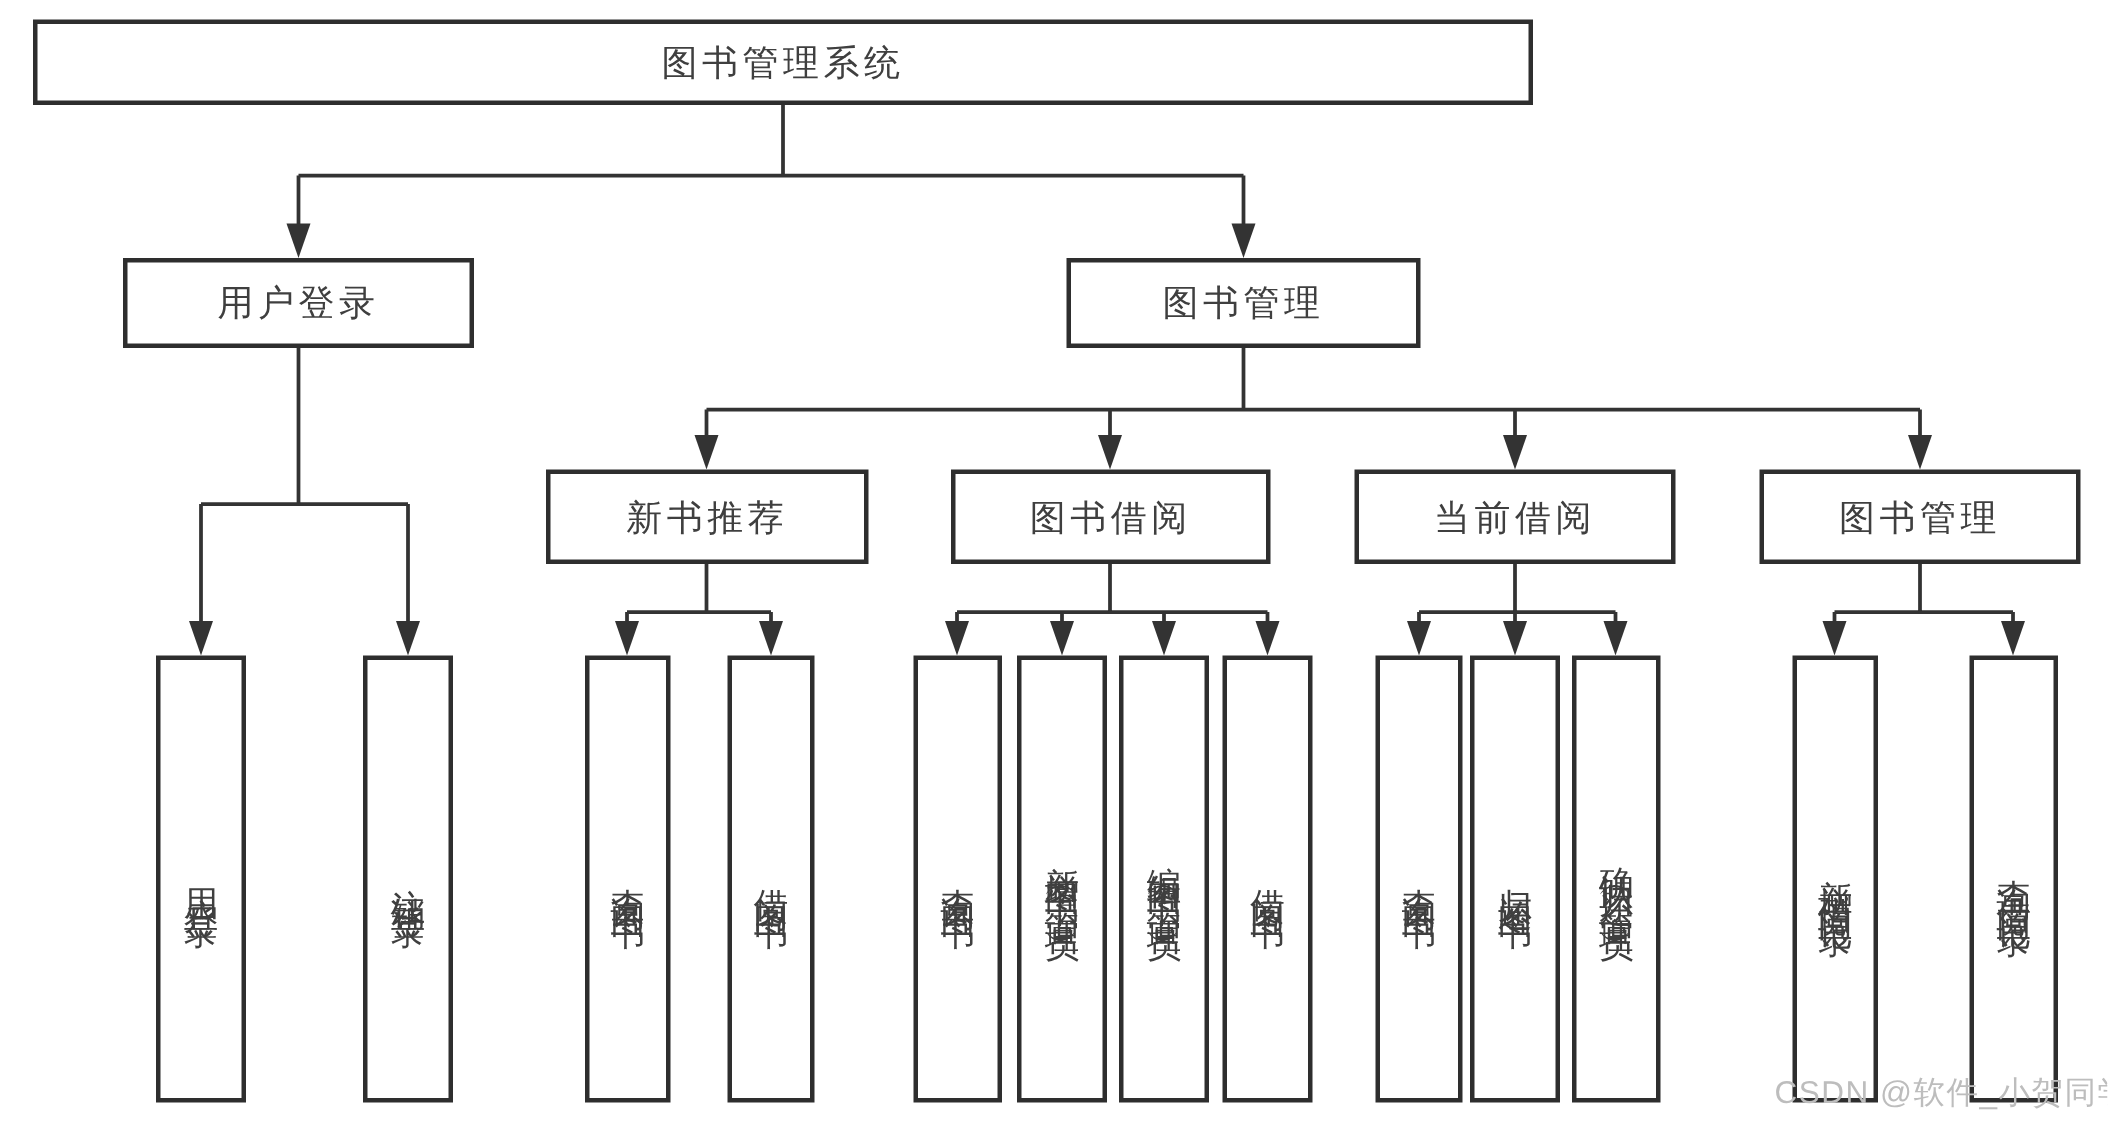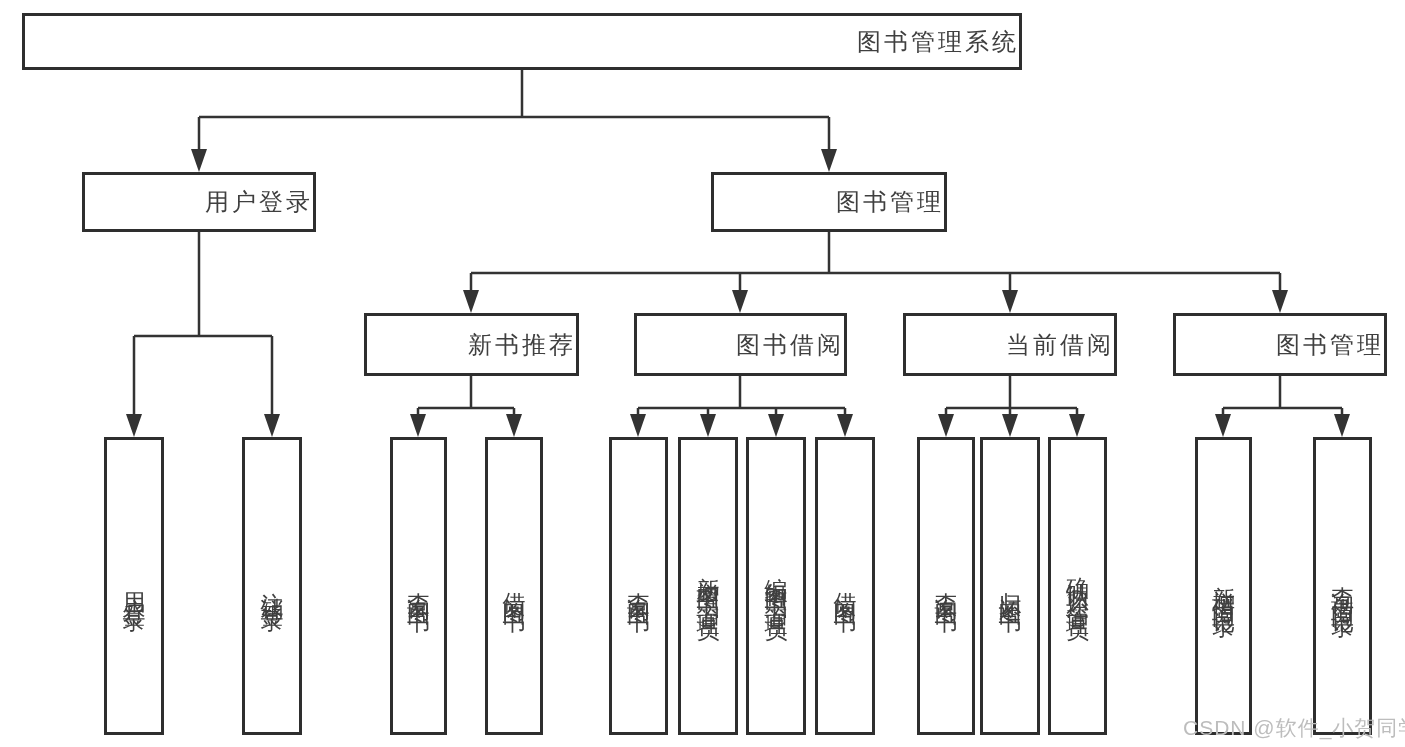--- a/index.html
+++ b/index.html
@@ -21,21 +21,21 @@
     top: 0;
     pointer-events: none;
   }
   .box {
     position: absolute;
     box-sizing: border-box;
     border: 3px solid #2e2e2e;
     background: #ffffff;
     display: flex;
     align-items: center;
-    justify-content: flex-end;
+    justify-content: center;
     color: #3f3f3f;
     font-size: 24px;
     letter-spacing: 3px;
     white-space: nowrap;
     z-index: 2;
   }
   .vbox {
     position: absolute;
     box-sizing: border-box;
     border: 3px solid #2e2e2e;

